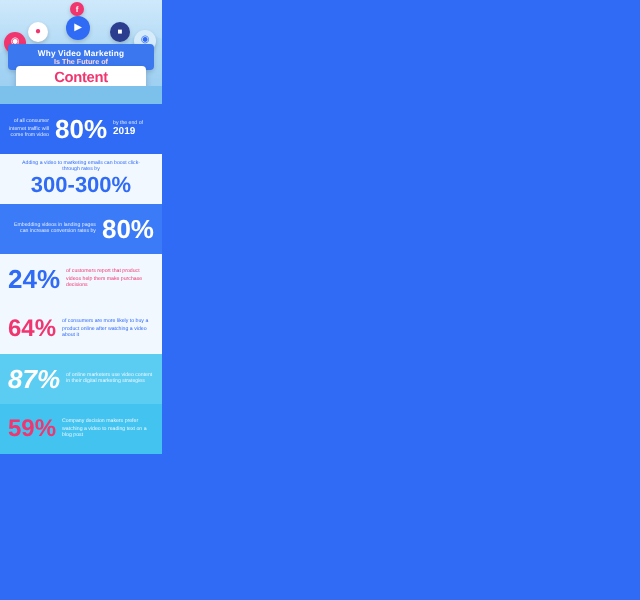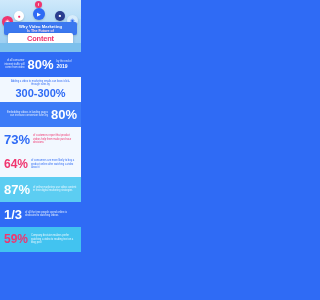--- a/index.html
+++ b/index.html
@@ -144,54 +144,46 @@
     <div class="left c-right">
       <div class="cap cap-w">Embedding videos in landing pages can increase conversion rates by</div>
     </div>
     <div style="flex:0 0 auto;">
       <div class="big big-w">80%</div>
     </div>
   </div>
 
   <div class="row white">
     <div style="flex:0 0 auto;">
-      <div class="big big-b">73%</div>
+      <div class="big big-b">24%</div>
     </div>
     <div class="right c-left">
       <div class="cap cap-p">of customers report that product videos help them make purchase decisions</div>
     </div>
   </div>
 
 
   <div class="row white">
     <div style="flex:0 0 auto;text-align:center;">
       <div class="big big-p">64%</div>
     </div>
     <div class="right c-left">
       <div class="cap cap-b">of consumers are more likely to buy a product online after watching a video about it</div>
     </div>
   </div>
 
   <div class="row cyan2">
-    <div style="flex:0 0 auto;">
+    <div style="flex:0 0 auto;font-style:italic;">
       <div class="big big-w">87%</div>
     </div>
     <div class="right c-left">
       <div class="cap cap-cy">of online marketers use video content in their digital marketing strategies</div>
     </div>
   </div>
 
-  <div class="row blue">
-    <div style="flex:0 0 auto;">
-      <div class="big big-w">1/3</div>
-    </div>
-    <div class="right c-left">
-      <div class="cap cap-w">of all the time people spend online is dedicated to watching videos</div>
-    </div>
-  </div>
 
 
   <div class="row cyan">
     <div style="flex:0 0 auto;">
       <div class="big big-p">59%</div>
     </div>
     <div class="right c-left">
       <div class="cap cap-cy">Company decision makers prefer watching a video to reading text on a blog post</div>
     </div>
   </div>

